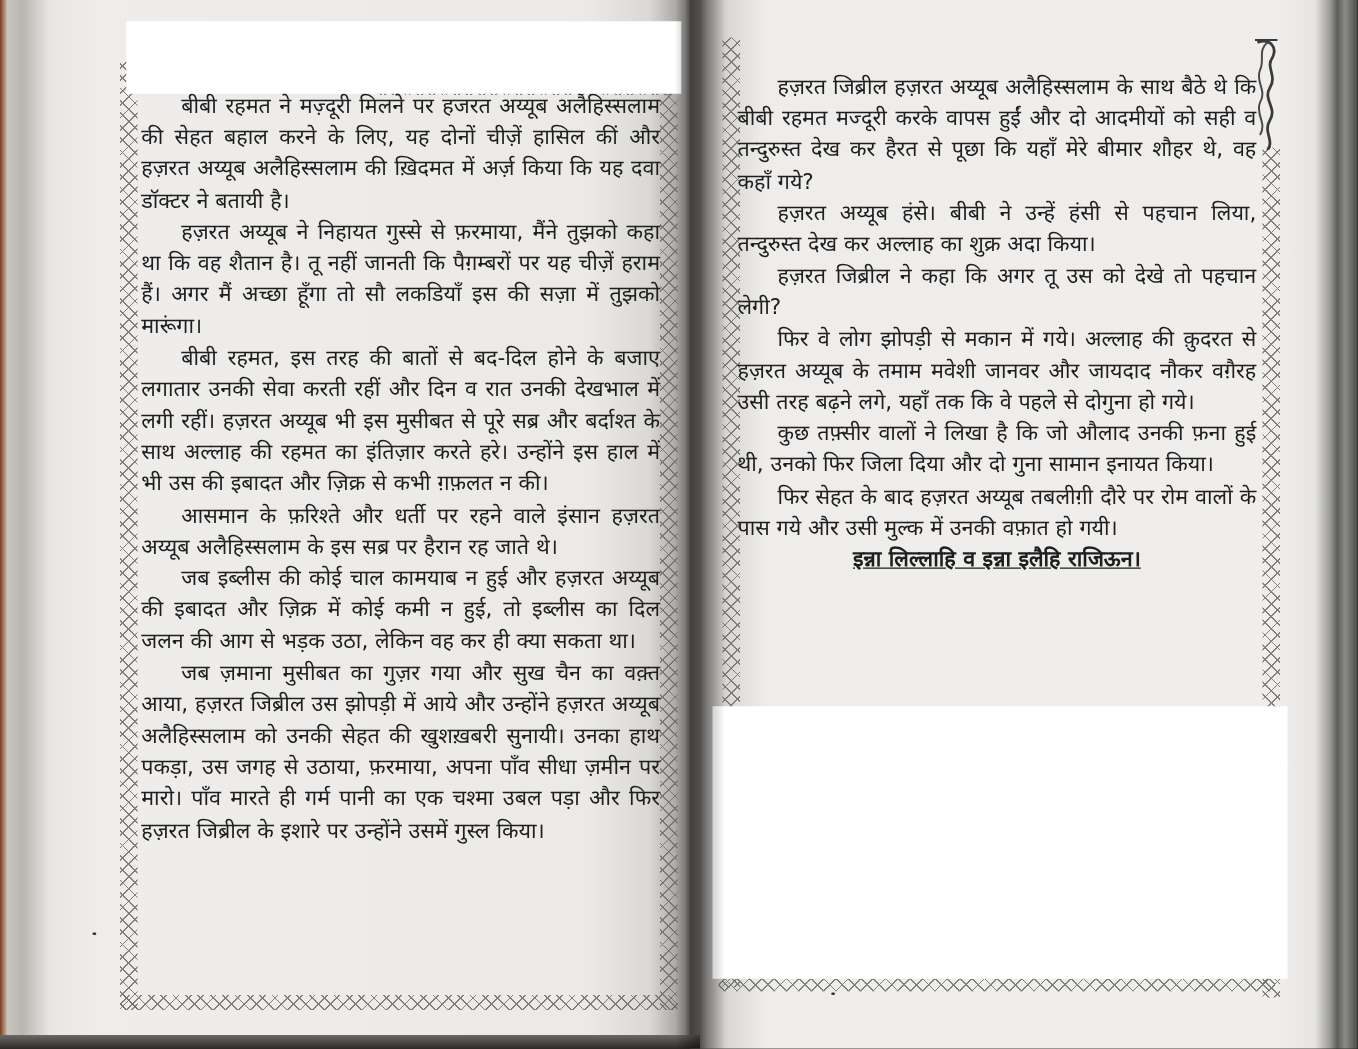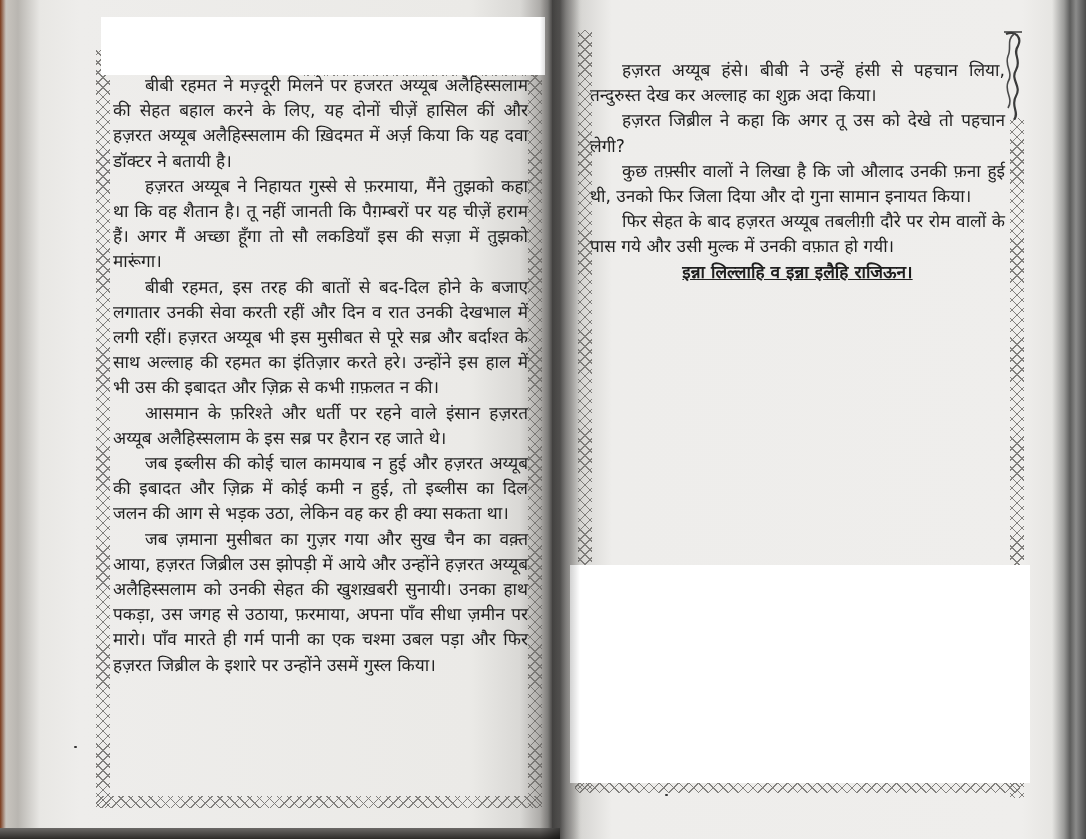--- a/index.html
+++ b/index.html
@@ -103,22 +103,24 @@
   <div class="text-block" style="left:113px; top:73px; width:415px;">
     <p class="indent">बीबी रहमत ने मज़्दूरी मिलने पर हजरत अय्यूब अलैहिस्सलाम की सेहत बहाल करने के लिए, यह दोनों चीज़ें हासिल कीं और हज़रत अय्यूब अलैहिस्सलाम की ख़िदमत में अर्ज़ किया कि यह दवा डॉक्टर ने बतायी है।</p>
     <p class="indent">हज़रत अय्यूब ने निहायत गुस्से से फ़रमाया, मैंने तुझको कहा था कि वह शैतान है। तू नहीं जानती कि पैग़म्बरों पर यह चीज़ें हराम हैं। अगर मैं अच्छा हूँगा तो सौ लकडियाँ इस की सज़ा में तुझको मारूंगा।</p>
     <p class="indent">बीबी रहमत, इस तरह की बातों से बद-दिल होने के बजाए लगातार उनकी सेवा करती रहीं और दिन व रात उनकी देखभाल में लगी रहीं। हज़रत अय्यूब भी इस मुसीबत से पूरे सब्र और बर्दाश्त के साथ अल्लाह की रहमत का इंतिज़ार करते हरे। उन्होंने इस हाल में भी उस की इबादत और ज़िक्र से कभी ग़फ़लत न की।</p>
     <p class="indent">आसमान के फ़रिश्ते और धर्ती पर रहने वाले इंसान हज़रत अय्यूब अलैहिस्सलाम के इस सब्र पर हैरान रह जाते थे।</p>
     <p class="indent">जब इब्लीस की कोई चाल कामयाब न हुई और हज़रत अय्यूब की इबादत और ज़िक्र में कोई कमी न हुई, तो इब्लीस का दिल जलन की आग से भड़क उठा, लेकिन वह कर ही क्या सकता था।</p>
     <p class="indent">जब ज़माना मुसीबत का गुज़र गया और सुख चैन का वक़्त आया, हज़रत जिब्रील उस झोपड़ी में आये और उन्होंने हज़रत अय्यूब अलैहिस्सलाम को उनकी सेहत की खुशख़बरी सुनायी। उनका हाथ पकड़ा, उस जगह से उठाया, फ़रमाया, अपना पाँव सीधा ज़मीन पर मारो। पाँव मारते ही गर्म पानी का एक चश्मा उबल पड़ा और फिर हज़रत जिब्रील के इशारे पर उन्होंने उसमें गुस्ल किया।</p>
   </div>
 
   <div class="text-block" style="left:590px; top:58px; width:415px;">
+    <p class="indent">हज़रत जिब्रील हज़रत अय्यूब अलैहिस्सलाम के साथ बैठे थे कि बीबी रहमत मज्दूरी करके वापस हुईं और दो आदमीयों को सही व तन्दुरुस्त देख कर हैरत से पूछा कि यहाँ मेरे बीमार शौहर थे, वह कहाँ गये?</p>
     <p class="indent">हज़रत अय्यूब हंसे। बीबी ने उन्हें हंसी से पहचान लिया, तन्दुरुस्त देख कर अल्लाह का शुक्र अदा किया।</p>
     <p class="indent">हज़रत जिब्रील ने कहा कि अगर तू उस को देखे तो पहचान लेगी?</p>
+    <p class="indent">फिर वे लोग झोपड़ी से मकान में गये। अल्लाह की क़ुदरत से हज़रत अय्यूब के तमाम मवेशी जानवर और जायदाद नौकर वग़ैरह उसी तरह बढ़ने लगे, यहाँ तक कि वे पहले से दोगुना हो गये।</p>
     <p class="indent">कुछ तफ़्सीर वालों ने लिखा है कि जो औलाद उनकी फ़ना हुई थी, उनको फिर जिला दिया और दो गुना सामान इनायत किया।</p>
     <p class="indent">फिर सेहत के बाद हज़रत अय्यूब तबलीग़ी दौरे पर रोम वालों के पास गये और उसी मुल्क में उनकी वफ़ात हो गयी।</p>
     <p class="closing">इन्ना लिल्लाहि व इन्ना इलैहि राजिऊन।</p>
   </div>
 
   <div class="gutter-shadow"></div>
 
   <div class="specks" style="left:665px; top:794px;"></div>
   <div class="specks" style="left:74px; top:746px;"></div>
 </div>

